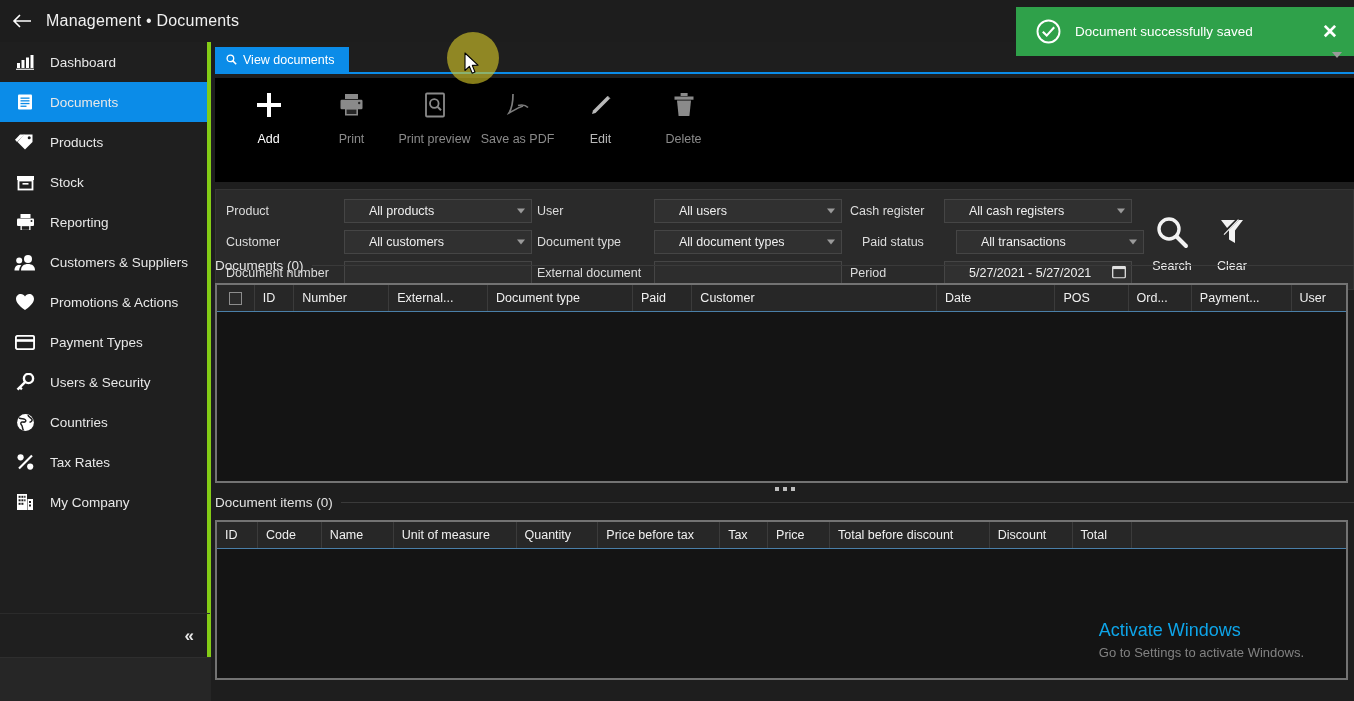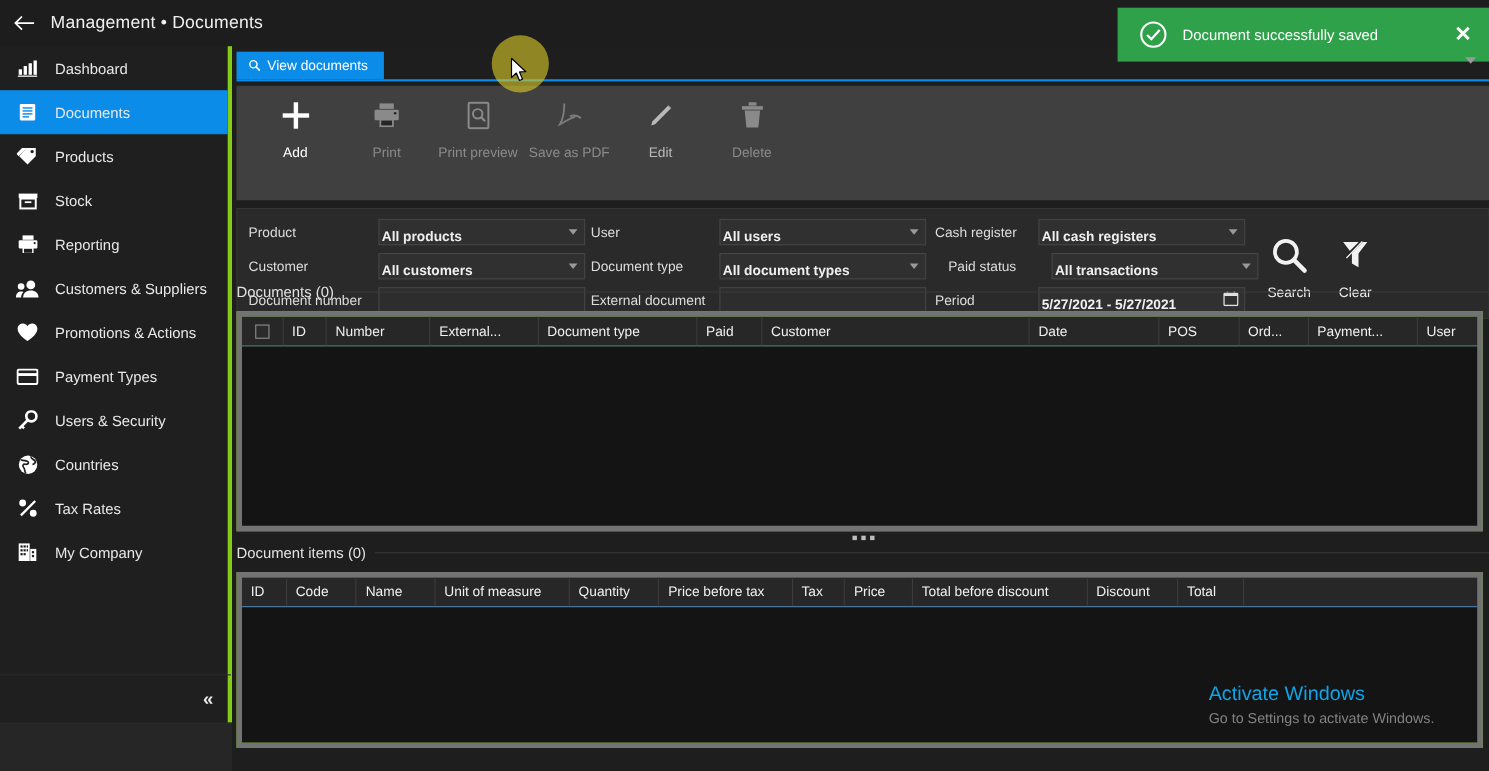--- a/index.html
+++ b/index.html
@@ -88,21 +88,21 @@
     background: #0b8ce8; color: #ffffff;
     display: flex; align-items: center; gap: 6px;
     padding: 0 14px 0 11px;
     font-size: 12.5px;
   }
   .tab .tab-ico { display: flex; align-items: center; }
 
   
   .toolbar {
     position: absolute; left: 4px; top: 36px; width: 1139px; height: 104px;
-    background: #404040;
+    background: #000000;
     display: flex; align-items: flex-start; padding: 12px 0 0 12px;
   }
   .tb-btn {
     width: 83px; display: flex; flex-direction: column;
     align-items: center; gap: 12px;
     color: #e6e6e6; font-size: 12.5px;
   }
   .tb-btn .tb-ico { height: 30px; display: flex; align-items: center; justify-content: center; }
   .tb-btn.dim { color: #8a8a8a; }
   .tb-btn.dim .tb-ico { color: #8a8a8a; }
@@ -113,23 +113,22 @@
   .filters {
     position: absolute; left: 4px; top: 147px; width: 1139px; height: 101px;
     background: #2a2a2a;
     border: 1px solid #343434;
   }
   .frow { position: absolute; height: 24px; display: flex; align-items: center; }
   .flabel { color: #dcdcdc; font-size: 12.5px; }
   .fctl {
     height: 24px; background: #303030; border: 1px solid #454545;
     color: #efefef; font-size: 12.5px;
-    display: flex; align-items: flex-end; padding: 0 2px;
+    display: flex; align-items: center; padding: 0 24px;
     position: relative;
-    font-weight: bold;
   }
   .fctl .caret {
     position: absolute; right: 6px; top: 50%; transform: translateY(-50%);
     width: 0; height: 0;
     border-left: 4px solid transparent; border-right: 4px solid transparent;
     border-top: 5px solid #9a9a9a;
   }
   .fctl.blank { background: #2d2d2d; }
   .fctl .cal { position: absolute; right: 5px; top: 50%; transform: translateY(-50%); color: #e0e0e0; }
 
@@ -142,22 +141,22 @@
 
   
   .grp-cap {
     position: absolute; color: #e2e2e2; font-size: 13.5px;
     display: flex; align-items: center; gap: 8px; white-space: nowrap;
   }
   .grp-cap .rule { height: 1px; background: #3a3a3a; flex: 1 1 auto; }
 
   
   .grid {
-    position: absolute; background: #84cc16;
-    border: 5px solid #737373;
+    position: absolute; background: #14b8a6;
+    border: 2px solid #737373;
   }
   .ghead {
     display: flex; height: 27px; background: #272727;
     border-bottom: 1px solid #4a7fa8;
   }
   .gh {
     display: flex; align-items: center;
     padding: 0 8px; color: #f0f0f0; font-size: 12.5px;
     border-right: 1px solid #3b3b3b;
     white-space: nowrap; overflow: hidden;

